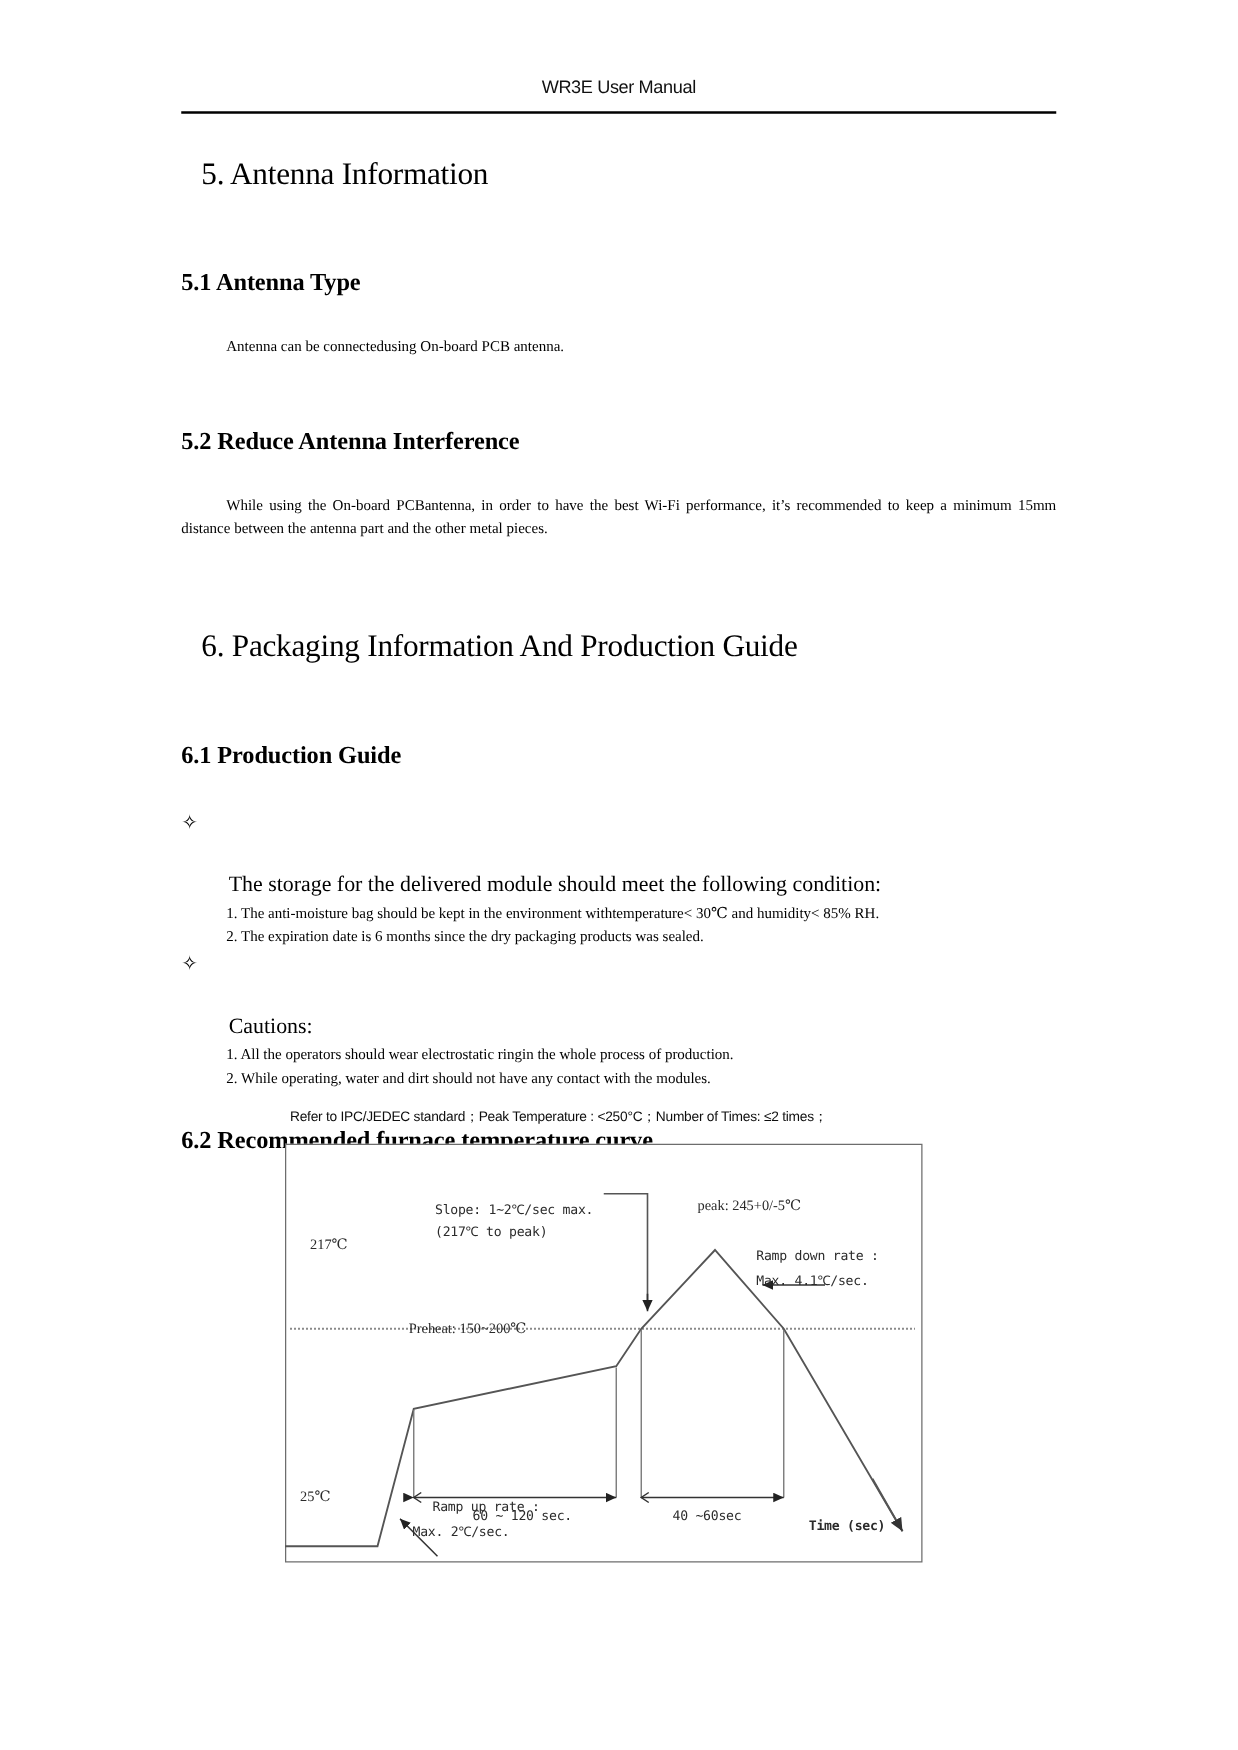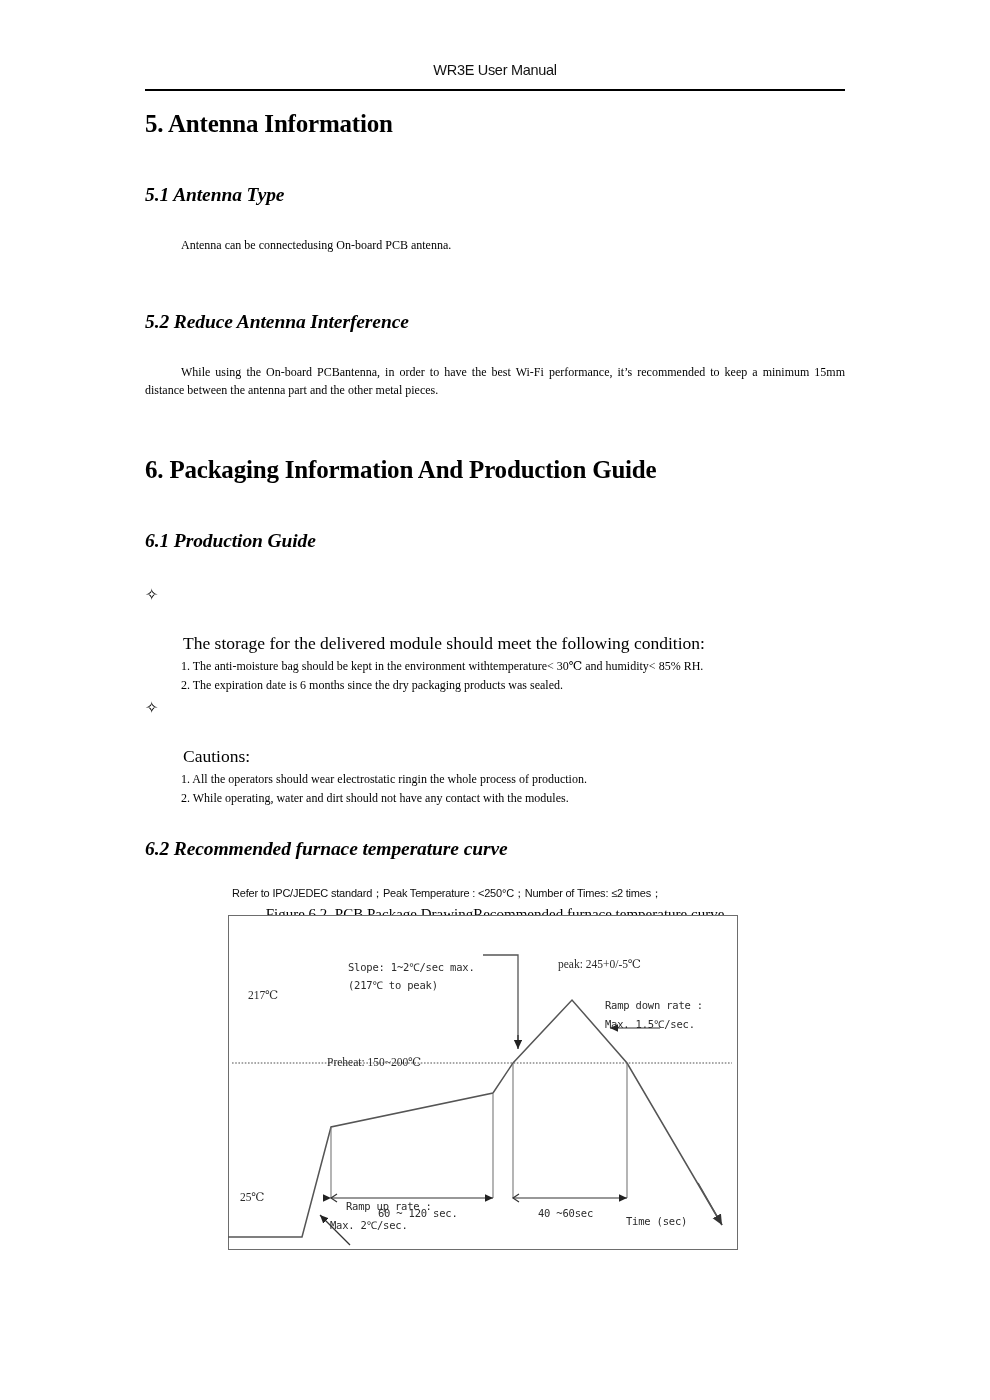--- a/index.html
+++ b/index.html
@@ -47,32 +47,31 @@
   
   .content {
     position: absolute;
     left: 145px;
     top: 110px;
     width: 700px;
   }
 
   h1.sec {
     font-size: 25px;
-    font-weight: bold;
-    margin: 0;
+    font-weight: normal;
+    margin: 16px;
     padding: 0;
     letter-spacing: -0.2px;
   }
   h2.sub {
     font-size: 19.5px;
     font-weight: bold;
     margin: 0;
     padding: 0;
     letter-spacing: -0.1px;
-    font-style: italic;
   }
   p.body {
     font-size: 12px;
     margin: 0;
     padding: 0;
     line-height: 1.56;
   }
   p.just {
     text-align: justify;
     text-justify: inter-word;
@@ -253,24 +252,24 @@
       <line x1="285" y1="149" x2="285" y2="283" stroke="#777" stroke-width="1.1"></line>
       <line x1="399" y1="149" x2="399" y2="283" stroke="#777" stroke-width="1.1"></line>
       <line x1="285" y1="283" x2="399" y2="283" stroke="#333" stroke-width="1.2" marker-end="url(#ah2)"></line>
       <path d="M291,279 L285,283 L291,287" fill="none" stroke="#333" stroke-width="1.2"></path>
     </svg>
 
     <span class="an" style="left:348px; top:90px;">Slope: 1~2℃/sec max.</span>
     <span class="an" style="left:348px; top:108px;">(217℃ to peak)</span>
     <span class="an-serif" style="left:558px; top:87px;">peak: 245+0/-5℃</span>
     <span class="an" style="left:605px; top:129px;">Ramp down rate :</span>
-    <span class="an" style="left:605px; top:147px;">Max. 1.5℃/sec.</span>
+    <span class="an" style="left:605px; top:147px;">Max. 4.1℃/sec.</span>
     <span class="an-serif" style="left:248px; top:118px;">217℃</span>
     <span class="an-serif" style="left:327px; top:185px;">Preheat: 150~200℃</span>
     <span class="an-serif" style="left:240px; top:320px;">25℃</span>
     <span class="an" style="left:330px; top:330px;margin-left:16px;">Ramp up rate :</span>
     <span class="an" style="left:330px; top:348px;">Max. 2℃/sec.</span>
     <span class="an" style="left:378px; top:337px;">60 ~ 120 sec.</span>
     <span class="an" style="left:538px; top:337px;">40 ~60sec</span>
-    <span class="an" style="left:626px; top:345px;">Time (sec)</span>
+    <span class="an" style="left:647px; top:345px;font-weight:bold;">Time (sec)</span>
   </div>
 
 </div>
 
 </body></html>

